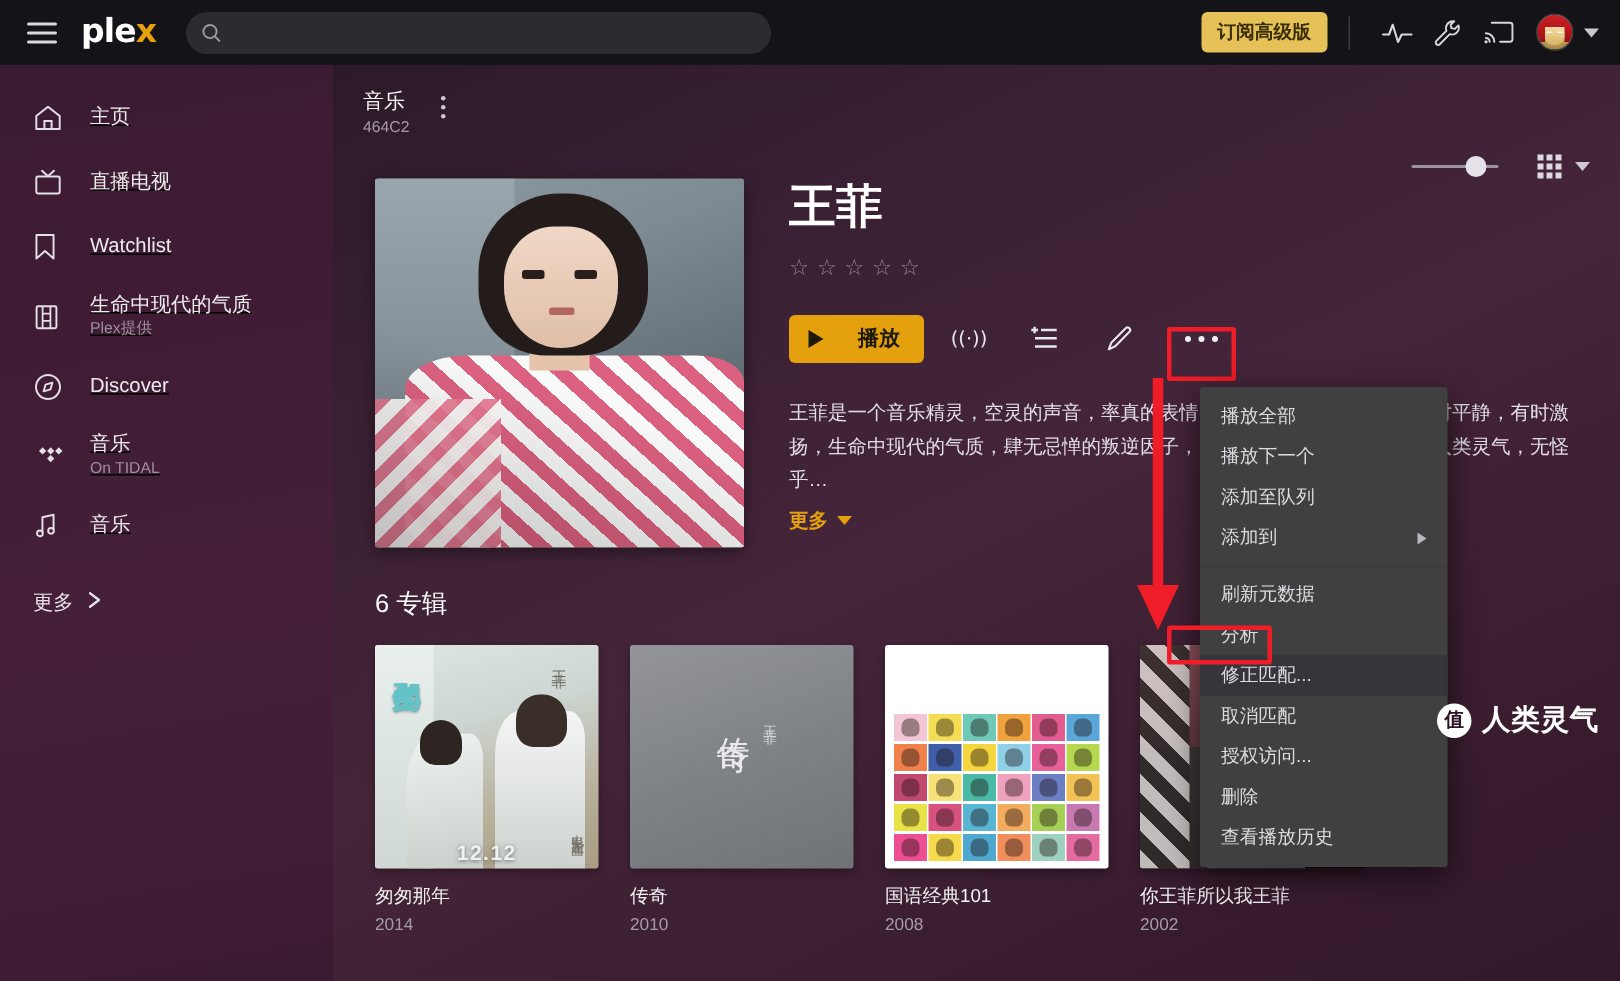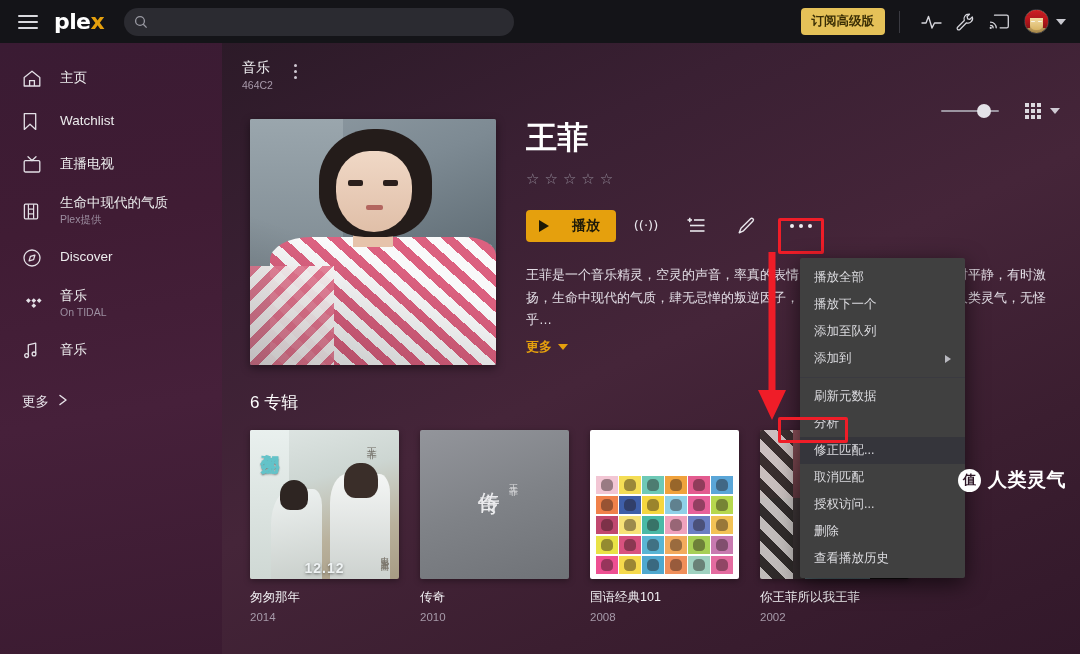--- a/index.html
+++ b/index.html
@@ -103,21 +103,21 @@
   }
   .nav-item {
     display: flex; align-items: center; height: 43px;
     padding-left: 22px; cursor: pointer; position: relative;
   }
   .nav-ico {
     width: 26px; min-width: 26px; height: 22px;
     display: flex; align-items: center; justify-content: flex-start;
     margin-right: 12px;
   }
-  .nav-text { display: flex; flex-direction: column; justify-content: center; }
+  .nav-text { display: flex; flex-direction: column; justify-content: center; text-decoration: underline; }
   .nav-label { font-size: 13.5px; color: #ececed; line-height: 1.25; }
   .nav-sub { font-size: 10.5px; color: #9c8ea0; line-height: 1.3; margin-top: 1px; }
   .nav-item.tall { height: 50px; }
   .more-row {
     display: flex; align-items: center; padding-left: 22px;
     height: 40px; margin-top: 10px; cursor: pointer;
   }
   .more-row .mlabel { font-size: 13.5px; color: #e6e2e8; margin-right: 8px; }
 
   
@@ -506,38 +506,38 @@
             <path d="M7.6 17v-5.3h4.8V17" fill="none" stroke="#e3e0e6" stroke-width="1.3"></path>
           </svg>
       </span>
       <span class="nav-text">
         <span class="nav-label">主页</span>
       </span>
     </div>
 
     <div class="nav-item">
       <span class="nav-ico">
-        <svg width="16" height="19" viewBox="0 0 16 19">
-            <path d="M2.3 1.6h11.4v15.8L8 12.3l-5.7 5.1z" fill="none" stroke="#e3e0e6" stroke-width="1.3" stroke-linejoin="round"></path>
-          </svg>
-      </span>
-      <span class="nav-text">
-        <span class="nav-label">Watchlist</span>
-      </span>
-    </div>
-
-    <div class="nav-item">
-      <span class="nav-ico">
         <svg width="20" height="19" viewBox="0 0 20 19">
             <rect x="2.2" y="5.6" width="15.6" height="11.4" rx="1.2" fill="none" stroke="#e3e0e6" stroke-width="1.3"></rect>
             <path d="M6 1.8 10 5.5 14 1.8" fill="none" stroke="#e3e0e6" stroke-width="1.3" stroke-linecap="round"></path>
           </svg>
       </span>
       <span class="nav-text">
         <span class="nav-label">直播电视</span>
+      </span>
+    </div>
+
+    <div class="nav-item">
+      <span class="nav-ico">
+        <svg width="16" height="19" viewBox="0 0 16 19">
+            <path d="M2.3 1.6h11.4v15.8L8 12.3l-5.7 5.1z" fill="none" stroke="#e3e0e6" stroke-width="1.3" stroke-linejoin="round"></path>
+          </svg>
+      </span>
+      <span class="nav-text">
+        <span class="nav-label">Watchlist</span>
       </span>
     </div>
 
     <div class="nav-item tall">
       <span class="nav-ico">
         <svg width="18" height="19" viewBox="0 0 18 19">
             <rect x="2.4" y="2.2" width="13.2" height="14.6" rx="1" fill="none" stroke="#e3e0e6" stroke-width="1.3"></rect>
             <line x1="6.4" y1="2.2" x2="6.4" y2="16.8" stroke="#e3e0e6" stroke-width="1.2"></line>
             <line x1="11.6" y1="2.2" x2="11.6" y2="16.8" stroke="#e3e0e6" stroke-width="1.2"></line>
             <line x1="6.4" y1="7.1" x2="11.6" y2="7.1" stroke="#e3e0e6" stroke-width="1.2"></line>

